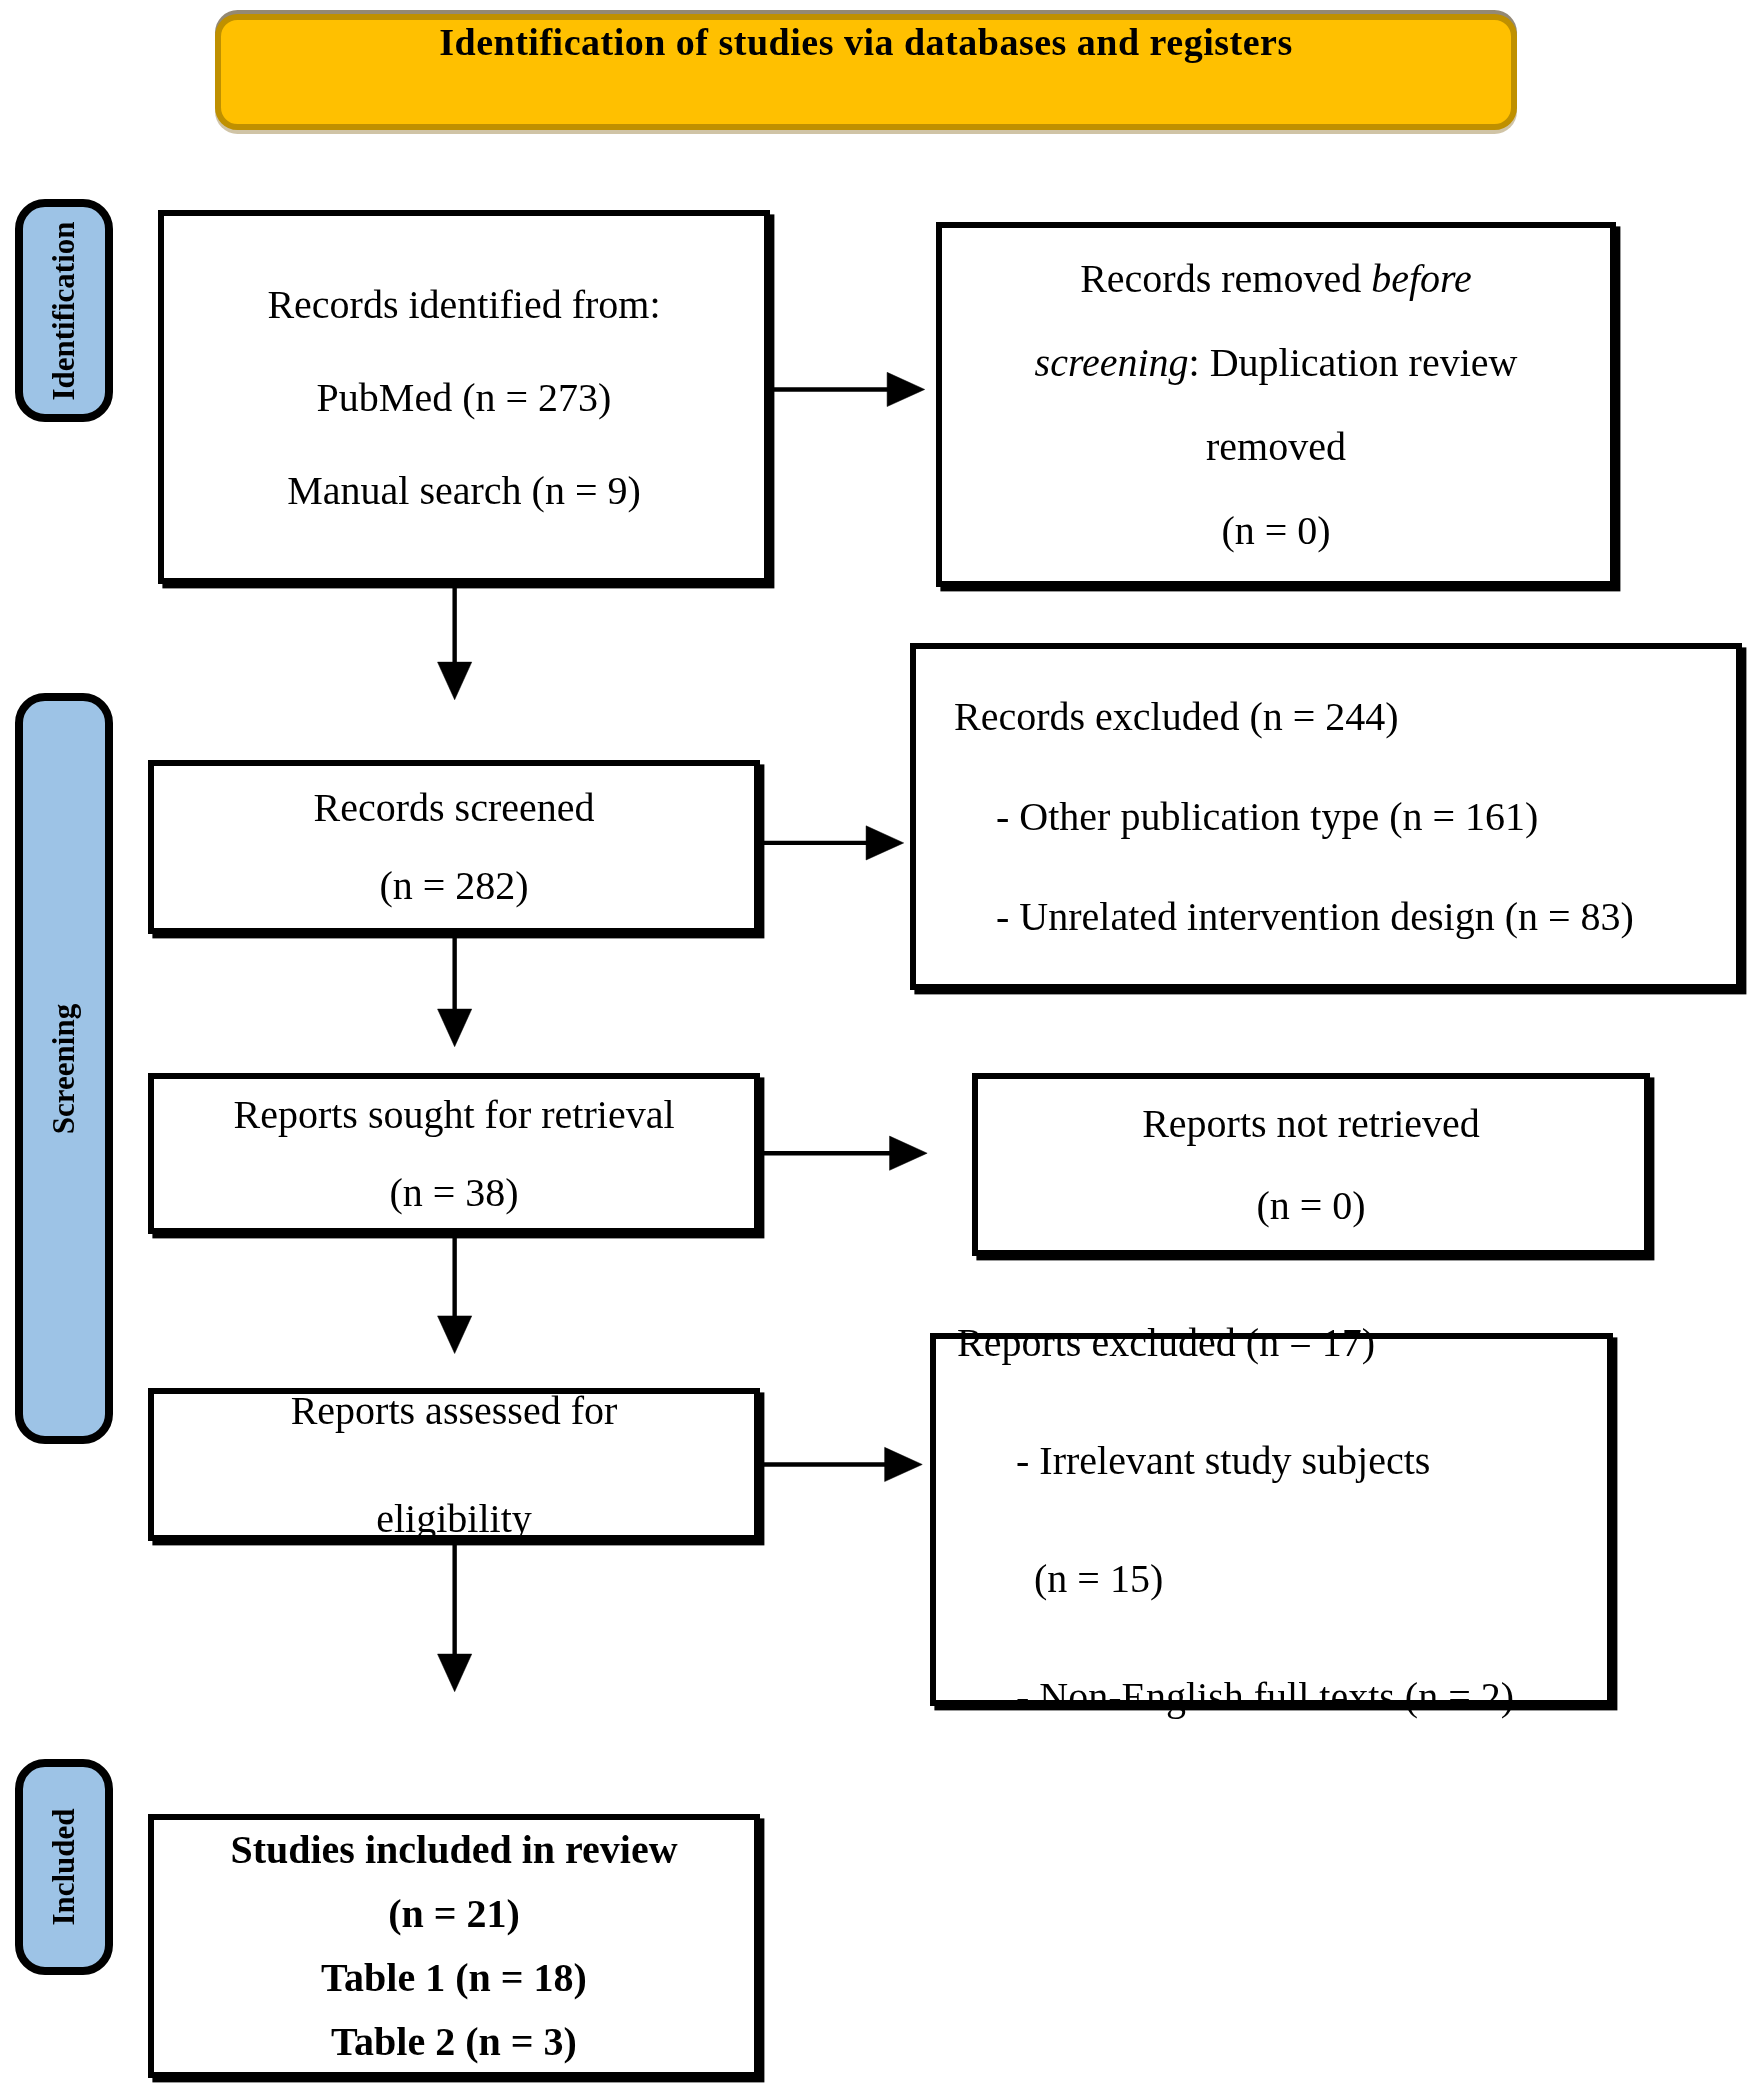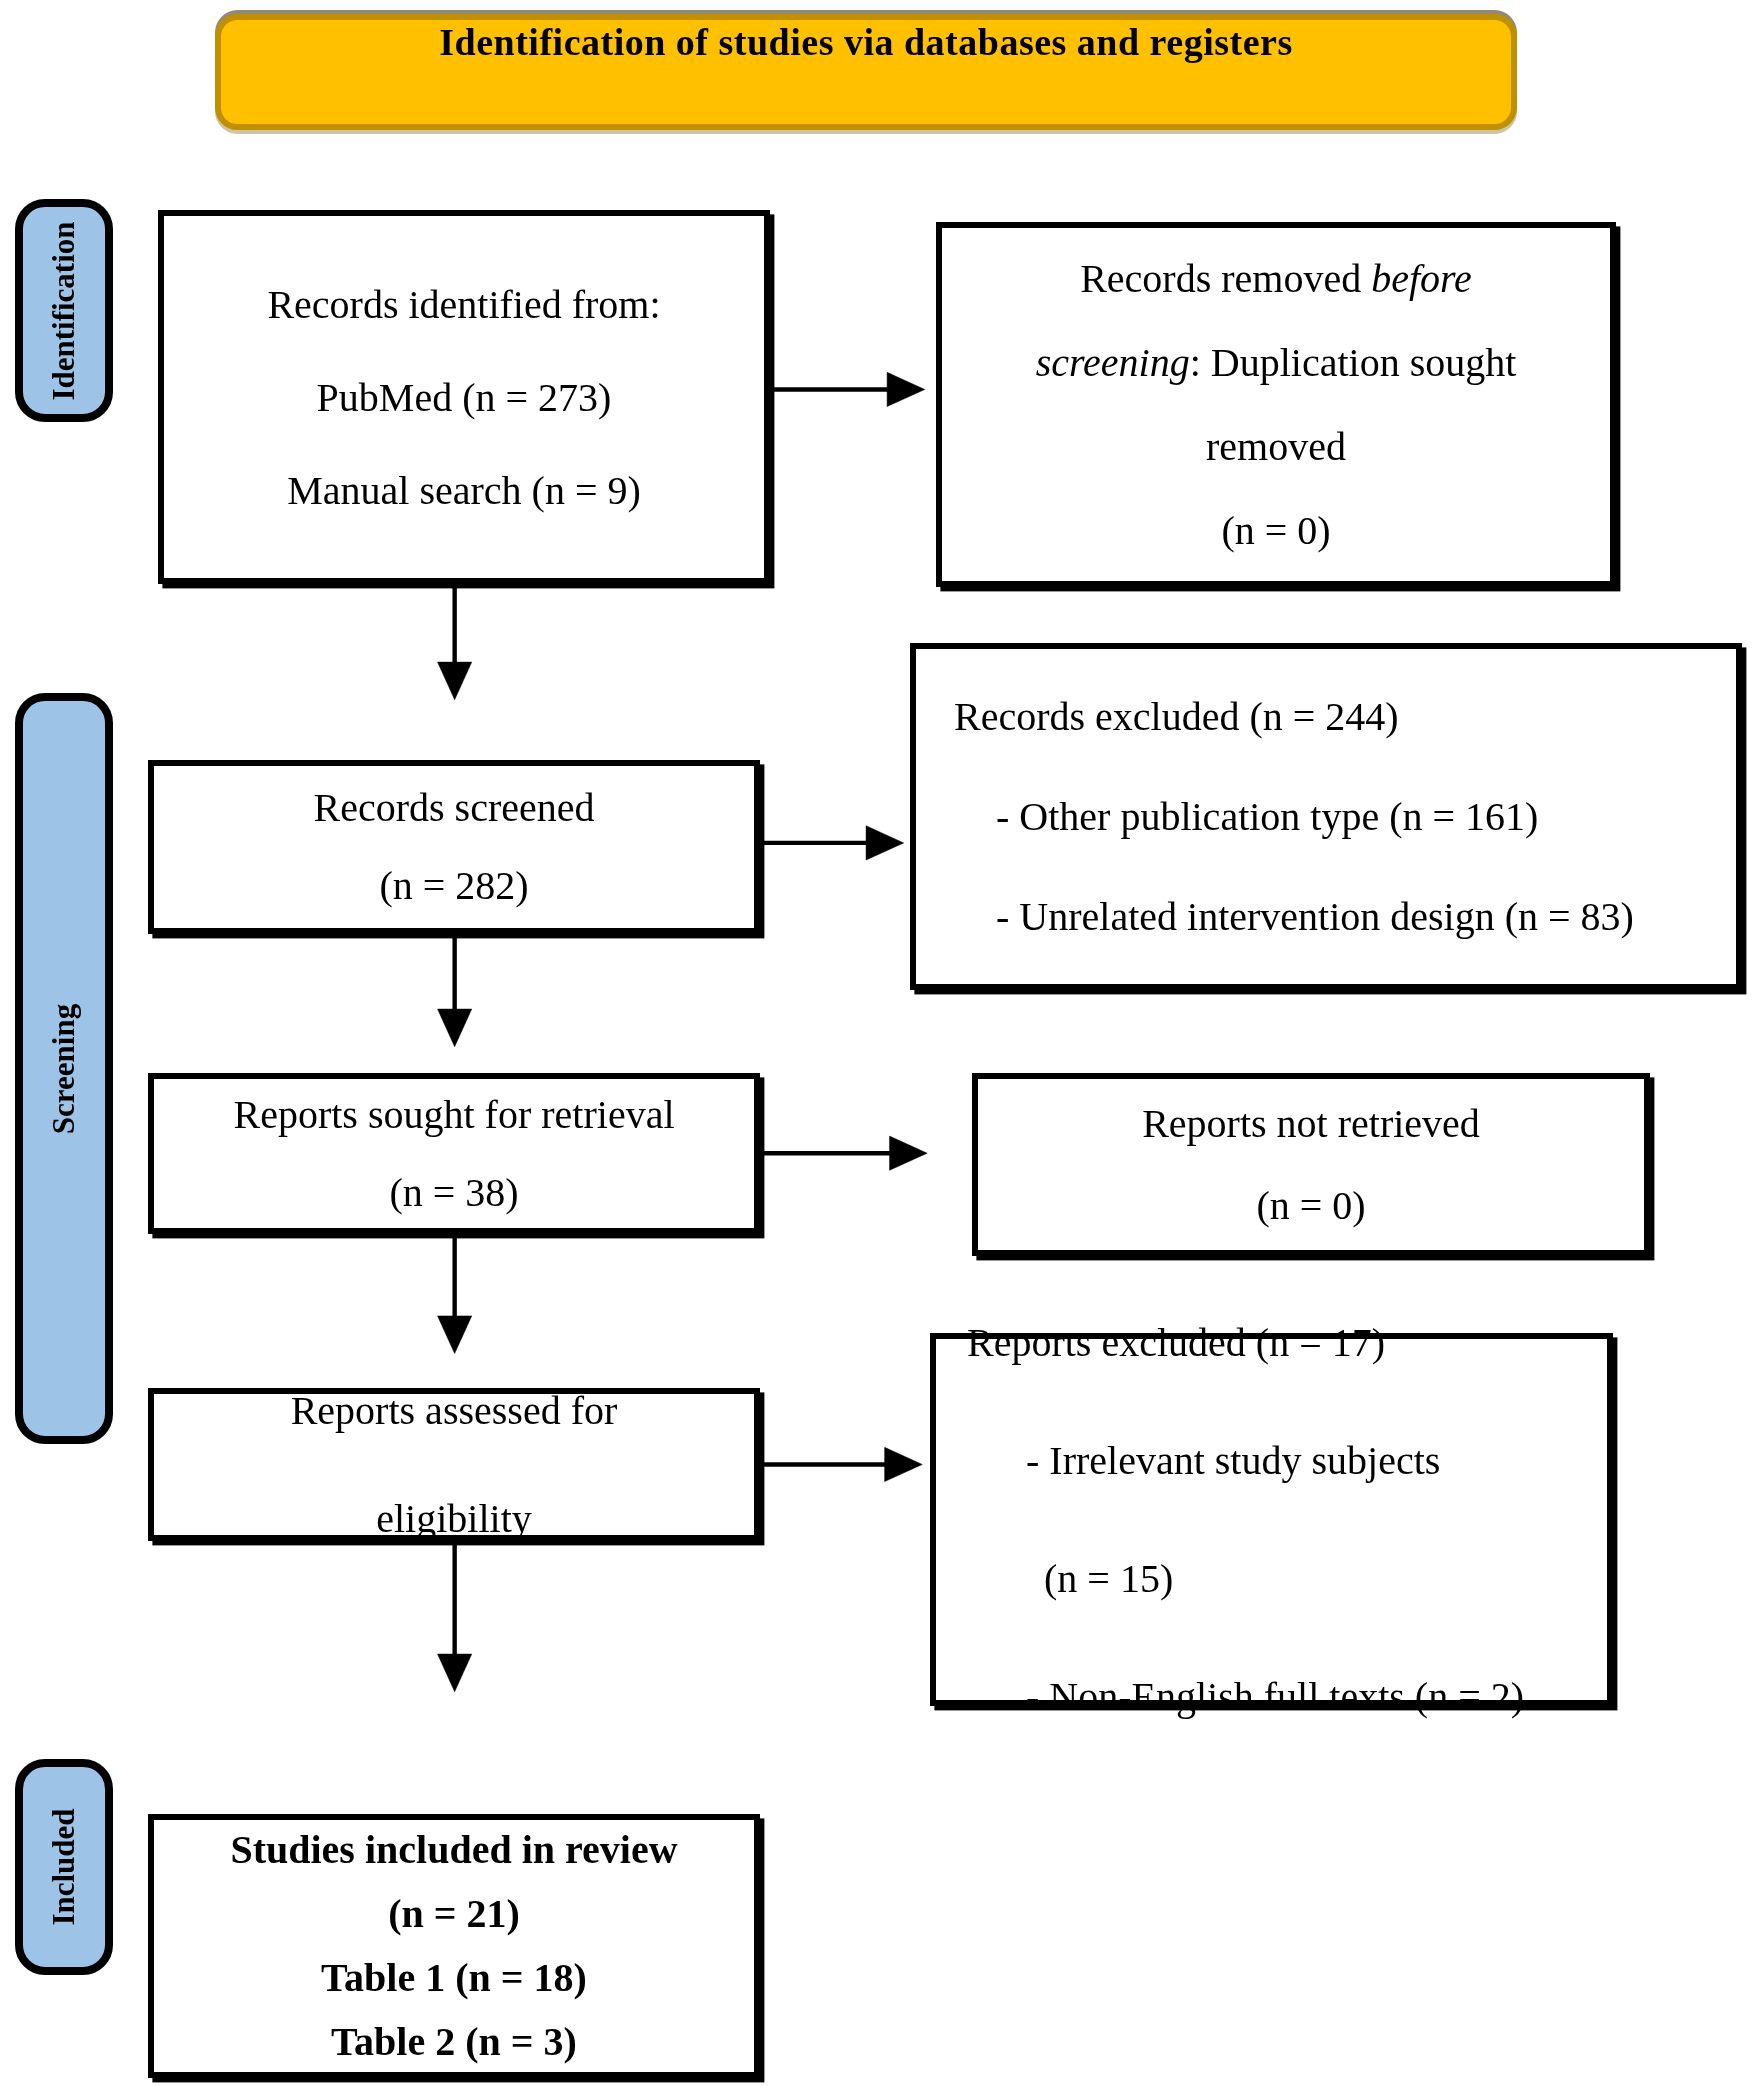--- a/index.html
+++ b/index.html
@@ -83,21 +83,21 @@
 
   .box-reports-sought{left:148px;top:1073px;width:612px;height:161px;}
   .box-reports-sought .line{line-height:78px;}
 
   .box-reports-not-retrieved{left:936px;top:1073px;width:678px;height:183px;margin-left:36px;}
   .box-reports-not-retrieved .line{line-height:82px;}
 
   .box-reports-assessed{left:148px;top:1388px;width:612px;height:153px;gap:31px;}
   .box-reports-assessed .line{line-height:77px;}
 
-  .box-reports-excluded{left:930px;top:1333px;width:683px;height:373px;padding-left:31px;gap:28px;}
+  .box-reports-excluded{left:930px;top:1333px;width:683px;height:373px;padding-left:21px;gap:28px;}
   .box-reports-excluded .line{line-height:90px;}
   .box-reports-excluded .indent{margin-left:59px;}
   .box-reports-excluded .indent2{margin-left:77px;}
 
   .box-studies-included{left:148px;top:1814px;width:612px;height:264px;}
   .box-studies-included .line{line-height:64px;font-weight:bold;}
 </style>
 </head>
 <body>
 
@@ -169,21 +169,21 @@
 
   <div class="fbox center box-studies-included">
     <div class="line">Studies included in review</div>
     <div class="line">(n = 21)</div>
     <div class="line">Table 1 (n = 18)</div>
     <div class="line">Table 2 (n = 3)</div>
   </div>
 
   <div class="fbox center box-records-removed">
     <div class="line"><span>Records removed </span><span class="it">before</span></div>
-    <div class="line"><span class="it">screening</span><span>: Duplication sought</span></div>
+    <div class="line"><span class="it">screening</span><span>: Duplication review</span></div>
     <div class="line">removed</div>
     <div class="line">(n = 0)</div>
   </div>
 
   <div class="fbox left box-records-excluded">
     <div class="line">Records excluded (n = 244)</div>
     <div class="line indent">- Other publication type (n = 161)</div>
     <div class="line indent">- Unrelated intervention design (n = 83)</div>
   </div>
 

